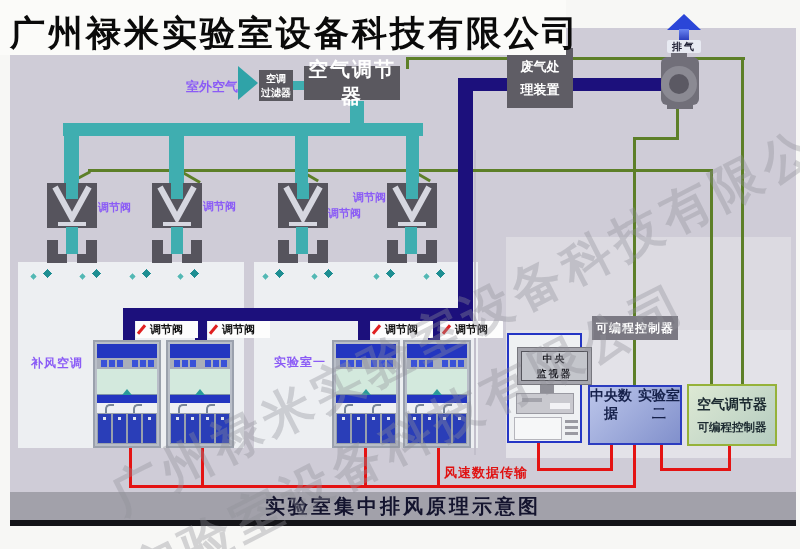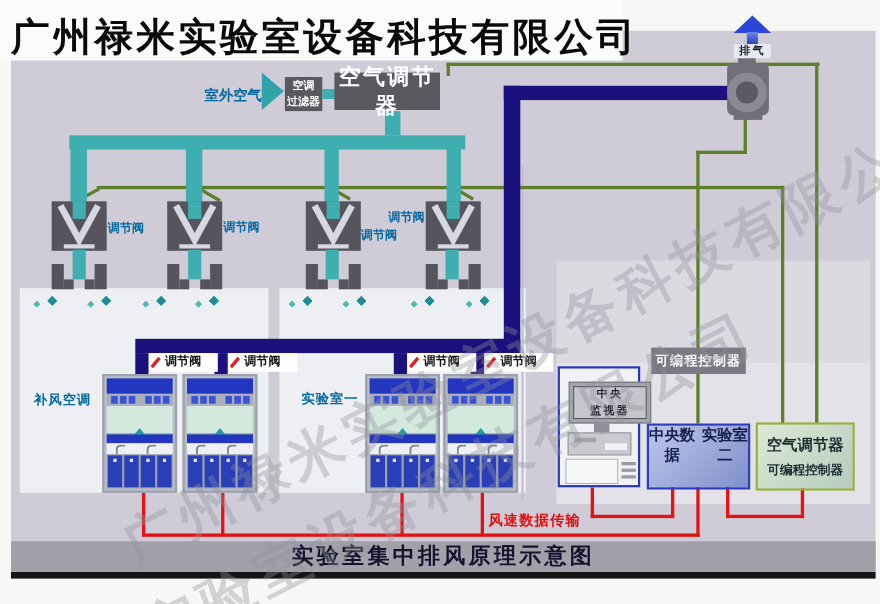--- a/index.html
+++ b/index.html
@@ -49,21 +49,21 @@
   .tap{position:absolute;left:8px;top:1px;width:7px;height:7px;border-left:2px solid #7a8798;border-top:2px solid #7a8798;border-top-left-radius:5px;}
   .t2{left:36px;}
   .h-cab{top:71px;bottom:2px;background:#99a1ad;display:flex;gap:2px;padding:1px;box-sizing:border-box;}
   .h-cab s{flex:1;background:#2a3eb8;position:relative;text-decoration:none;display:block;}
   .h-cab s::after{content:"";position:absolute;top:3px;left:50%;width:3px;height:3px;margin-left:-2px;background:#dfe3ee;}
   
   .htag{position:absolute;top:321px;width:62px;height:17px;background:#fdfdfd;color:#111;
         font-size:11px;font-weight:bold;line-height:17px;padding-left:14px;box-sizing:border-box;}
   .htag b{position:absolute;left:4px;top:3px;width:3px;height:11px;background:#e02020;transform:rotate(40deg);}
   
-  .lbl{position:absolute;color:#0369a1;font-weight:bold;}
+  .lbl{position:absolute;color:#8b5cf6;font-weight:bold;}
   
   .fan-body{left:661px;top:57px;width:38px;height:48px;background:#716f79;border-radius:6px;}
   .fan-ring{left:661px;top:66px;width:36px;height:36px;border-radius:50%;background:#8b8a93;}
   .fan-hub{left:669px;top:74px;width:20px;height:20px;border-radius:50%;background:#5b5963;}
   .fan-base{left:667px;top:103px;width:26px;height:6px;background:#716f79;}
   .fan-stub{left:671px;top:49px;width:16px;height:10px;background:#716f79;}
   
   .ex-head{left:667px;top:14px;width:0;height:0;border-left:17px solid transparent;border-right:17px solid transparent;border-bottom:16px solid #2b46d8;}
   .ex-stem{left:679px;top:29px;width:10px;height:14px;background:linear-gradient(#6b86f2,#1b2cae);}
   .ex-tag{left:667px;top:40px;width:34px;height:13px;background:#e8eaf2;border-radius:2px;
@@ -347,20 +347,24 @@
   <div class="lbl" style="left:186px;top:78px;font-size:13px;">室外空气</div>
   <div class="abs oarr"></div>
   <div class="dkbox" style="left:259px;top:70px;width:34px;height:31px;font-size:10px;line-height:1.35;flex-direction:column;">
     <span>空调</span>
     <span>过滤器</span>
   </div>
   <div class="tl" style="left:293px;top:81px;width:19px;height:9px;"></div>
   <div class="dkbox" style="left:304px;top:66px;width:96px;height:34px;font-size:20px;letter-spacing:2px;">
     <span>空气调节器</span>
   </div>
+  <div class="dkbox" style="left:507px;top:48px;width:66px;height:60px;font-size:13px;line-height:1.8;flex-direction:column;background:#5f5d65;">
+    <span>废气处</span>
+    <span>理装置</span>
+  </div>
 
   <div class="abs fan-stub"></div>
   <div class="abs fan-body"></div>
   <div class="abs fan-ring"></div>
   <div class="abs fan-hub"></div>
   <div class="abs fan-base"></div>
   <div class="abs ex-head"></div>
   <div class="abs ex-stem"></div>
   <div class="abs ex-tag">排气</div>
 

